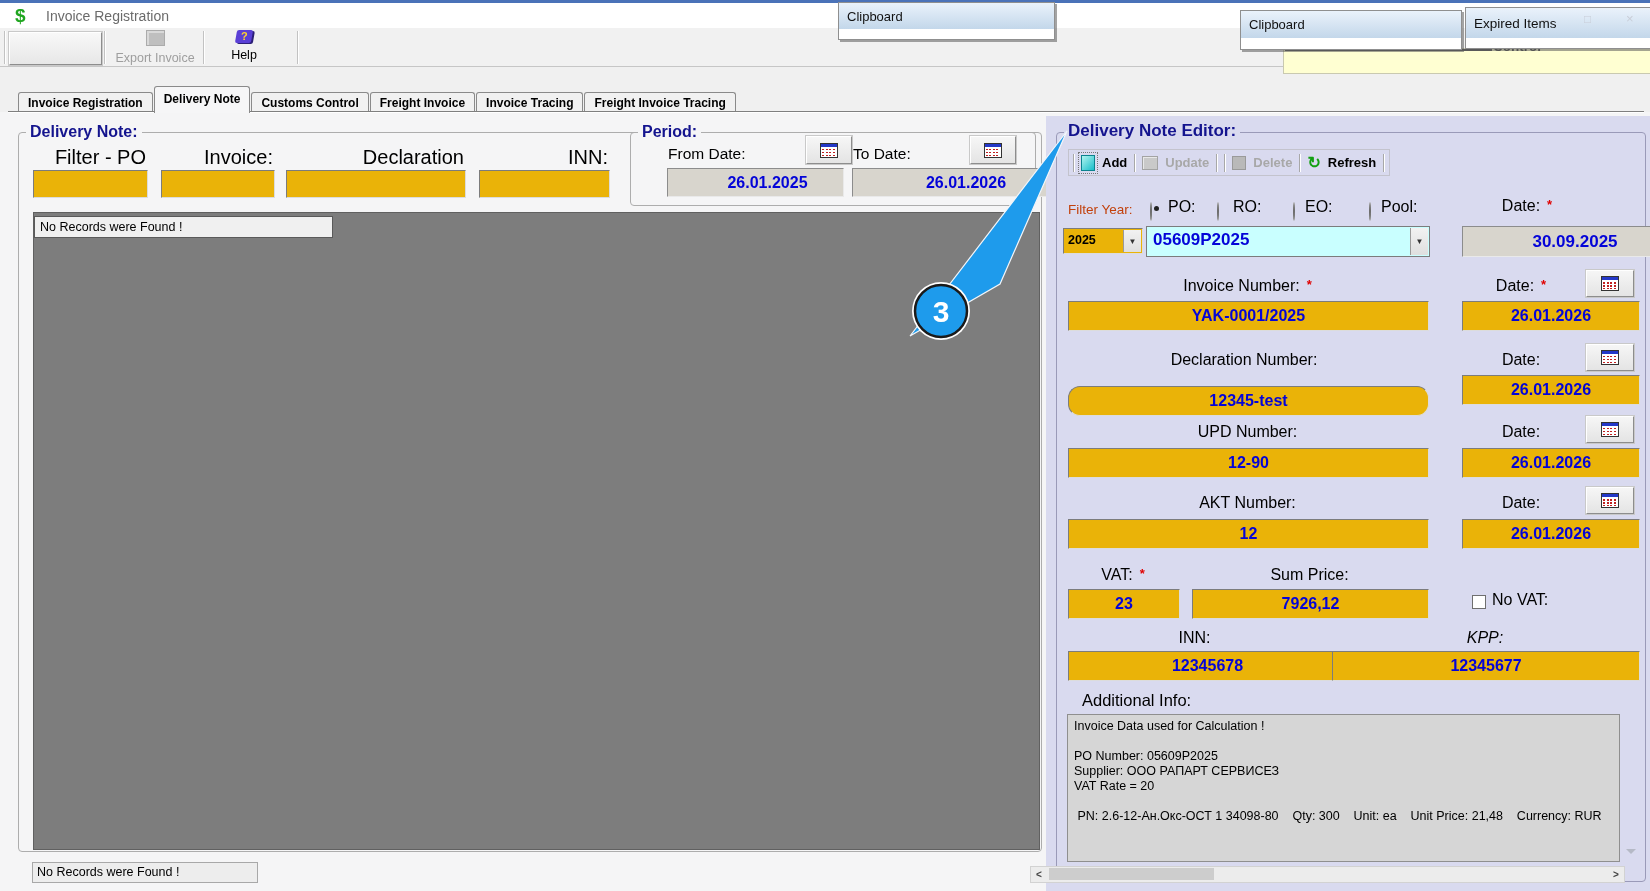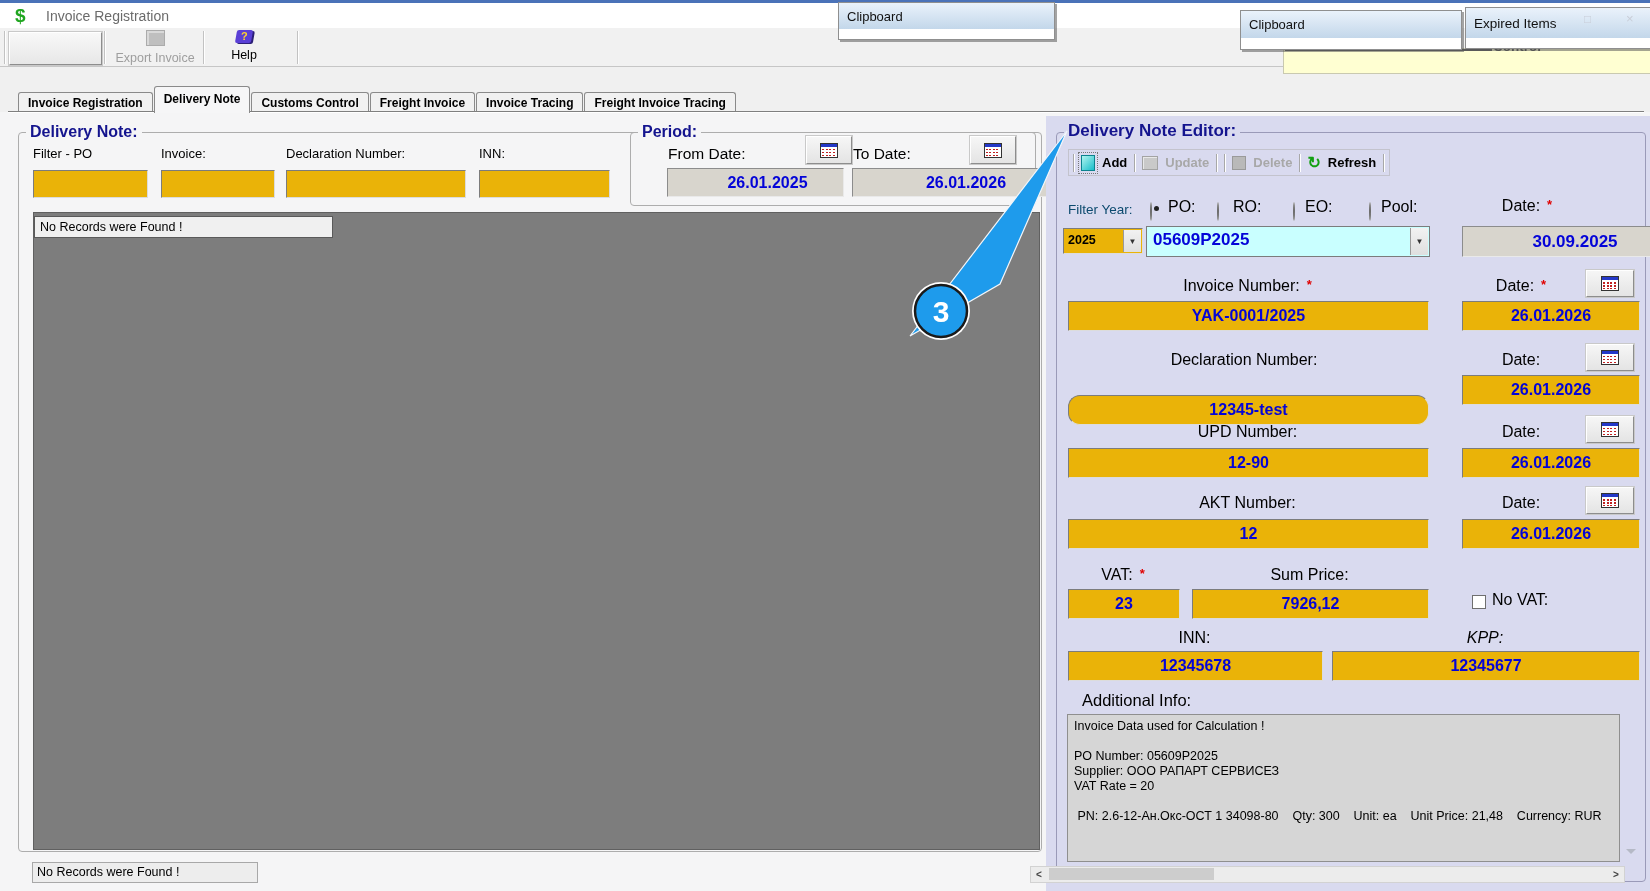--- a/index.html
+++ b/index.html
@@ -15,21 +15,21 @@
   
   .tabs{left:18px;top:86px;height:27px;display:flex;align-items:flex-end;}
   .tab{height:20px;line-height:20px;padding:0 9px;font-size:12px;font-weight:bold;background:#f1f1f1;
        border:1px solid #8a8a8a;border-bottom:none;border-radius:3px 3px 0 0;margin-right:1px;}
   .tab.active{height:26px;line-height:24px;background:#f6f6f7;position:relative;z-index:6;}
   .tabline{left:8px;top:111px;width:1636px;height:1px;background:#7f7f7f;box-shadow:0 1px 0 #ffffff;}
   
   .gb{border:1px solid #adadad;border-radius:4px;}
   .gbl{font-weight:bold;color:#14148e;padding:0 4px;background:#f5f5f6;}
   
-  .flabel{font-size:13px;text-align:left;}
+  .flabel{font-size:20px;text-align:right;}
   .inp{background:#eab308;border:1px solid;border-color:#7c7c7c #dcdcdc #dcdcdc #7c7c7c;}
   .gval{background:#d8d5cd;border:1px solid;border-color:#8c8c8c #e9e9e9 #e9e9e9 #8c8c8c;padding-left:24px;}
   .val{color:#0404d8;font-weight:bold;text-align:center;font-size:16px;}
   .star{color:#e00000;font-weight:bold;font-size:13px;margin-left:7px;position:relative;top:-2px;}
   .elabel{font-size:16px;text-align:center;}
   
   .calbtn{background:linear-gradient(#f6f6f6,#e4e4e4);border:1px solid;border-color:#ffffff #8d8d8d #8d8d8d #ffffff;box-shadow:0 0 0 1px #c9c9c9;display:flex;align-items:center;justify-content:center;}
   .calico{position:relative;width:16px;height:13px;background:#fff;border:1px solid #333;display:inline-block;}
   .calico::before{content:"";position:absolute;left:0;top:0;right:0;height:3px;background:#2438c8;}
   .calico::after{content:"";position:absolute;left:1px;right:1px;top:5px;bottom:1px;
@@ -153,21 +153,21 @@
     <span class="esep"></span>
     <span class="delico"></span>
     <span class="etxt dis">Delete</span>
     <span class="esep"></span>
     <span class="refico">↻</span>
     <span class="etxt">Refresh</span>
     <span class="esep"></span>
   </div>
 
   
-  <div class="abs" style="left:1068px;top:202px;font-size:13.5px;color:#0c4a6e;">Filter Year:</div>
+  <div class="abs" style="left:1068px;top:202px;font-size:13.5px;color:#c2410c;">Filter Year:</div>
   <span class="abs radio sel" style="left:1150px;top:203px;"></span>
   <div class="abs" style="left:1168px;top:198px;font-size:16px;">PO:</div>
   <span class="abs radio" style="left:1215px;top:203px;"></span>
   <div class="abs" style="left:1233px;top:198px;font-size:16px;">RO:</div>
   <span class="abs radio" style="left:1289px;top:203px;"></span>
   <div class="abs" style="left:1305px;top:198px;font-size:16px;">EO:</div>
   <span class="abs radio" style="left:1363px;top:203px;"></span>
   <div class="abs" style="left:1381px;top:198px;font-size:16px;">Pool:</div>
   <div class="abs elabel" style="left:1462px;top:197px;width:130px;">
     <span>Date:</span><span class="star">*</span>
@@ -200,21 +200,21 @@
   
   <div class="abs elabel" style="left:1068px;top:351px;width:359px;">
     <span>Declaration Number:</span><span class="star"></span>
   </div>
   <div class="abs elabel" style="left:1462px;top:351px;width:118px;">
     <span>Date:</span>
   </div>
   <div class="abs calbtn" style="left:1586px;top:344px;width:46px;height:25px;">
       <span class="calico"></span>
     </div>
-  <div class="abs inp val" style="left:1068px;top:395px;width:359px;height:28px;line-height:28px;border-radius:12px;">12345-test</div>
+  <div class="abs inp val" style="left:1068px;top:386px;width:359px;height:28px;line-height:28px;border-radius:12px;">12345-test</div>
   <div class="abs inp val" style="left:1462px;top:375px;width:176px;height:28px;line-height:28px;">26.01.2026</div>
 
   
   <div class="abs elabel" style="left:1068px;top:423px;width:359px;">
     <span>UPD Number:</span>
   </div>
   <div class="abs elabel" style="left:1462px;top:423px;width:118px;">
     <span>Date:</span>
   </div>
   <div class="abs calbtn" style="left:1586px;top:416px;width:46px;height:25px;">
@@ -242,21 +242,21 @@
   </div>
   <div class="abs elabel" style="left:1192px;top:566px;width:235px;">Sum Price:</div>
   <div class="abs inp val" style="left:1068px;top:589px;width:110px;height:28px;line-height:28px;">23</div>
   <div class="abs inp val" style="left:1192px;top:589px;width:235px;height:28px;line-height:28px;">7926,12</div>
   <span class="abs chk" style="left:1472px;top:595px;"></span>
   <div class="abs" style="left:1492px;top:591px;font-size:16px;">No VAT:</div>
 
   
   <div class="abs elabel" style="left:1068px;top:629px;width:253px;">INN:</div>
   <div class="abs elabel" style="left:1332px;top:629px;width:306px;font-style:italic;">KPP:</div>
-  <div class="abs inp val" style="left:1068px;top:651px;width:253px;height:28px;line-height:28px;">12345678</div>
+  <div class="abs inp val" style="left:1068px;top:651px;width:253px;height:28px;line-height:28px;padding-left:12px;">12345678</div>
   <div class="abs inp val" style="left:1332px;top:651px;width:306px;height:28px;line-height:28px;">12345677</div>
 
   
   <div class="abs" style="left:1082px;top:691px;font-size:16.5px;">Additional Info:</div>
   <div class="abs" style="left:1067px;top:714px;width:553px;height:148px;background:#d6d6d6;border:1px solid #8f8f8f;font-size:12.5px;line-height:15px;padding:4px 6px;white-space:pre-wrap;overflow:hidden;box-sizing:border-box;">Invoice Data used for Calculation !
 
 PO Number: 05609P2025
 Supplier: ООО РАПАРТ СЕРВИСЕЗ
 VAT Rate = 20
 

